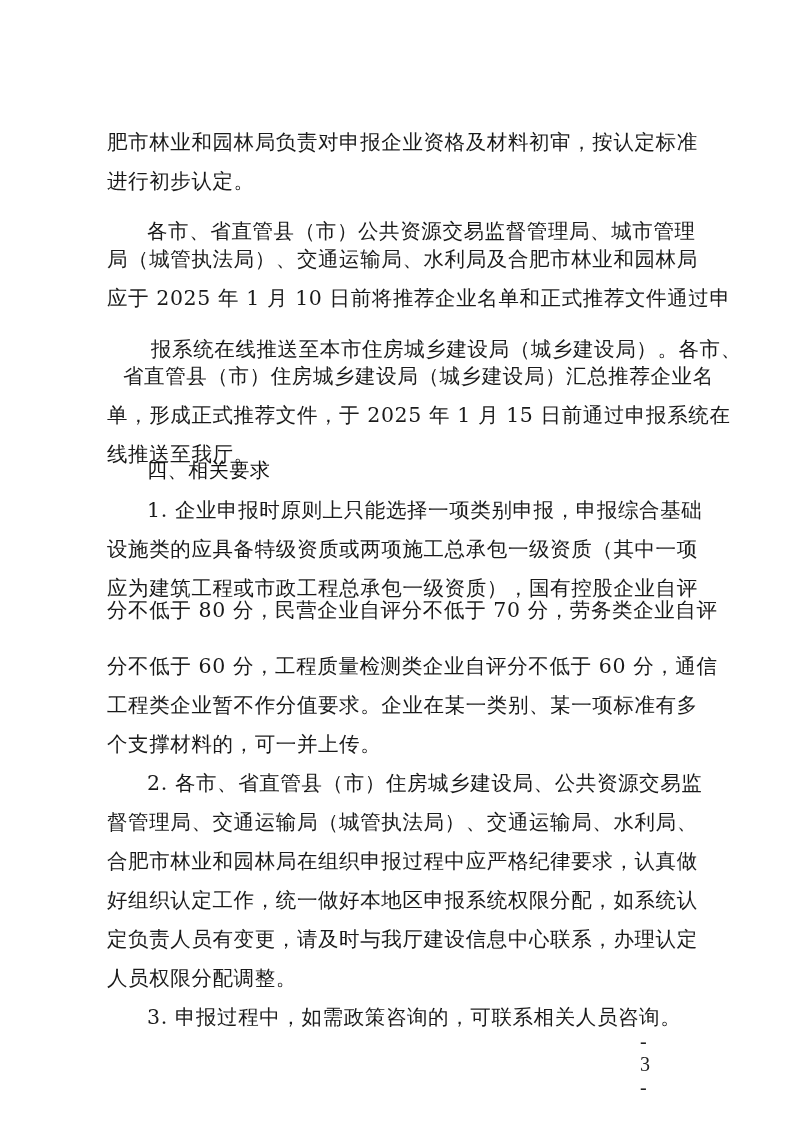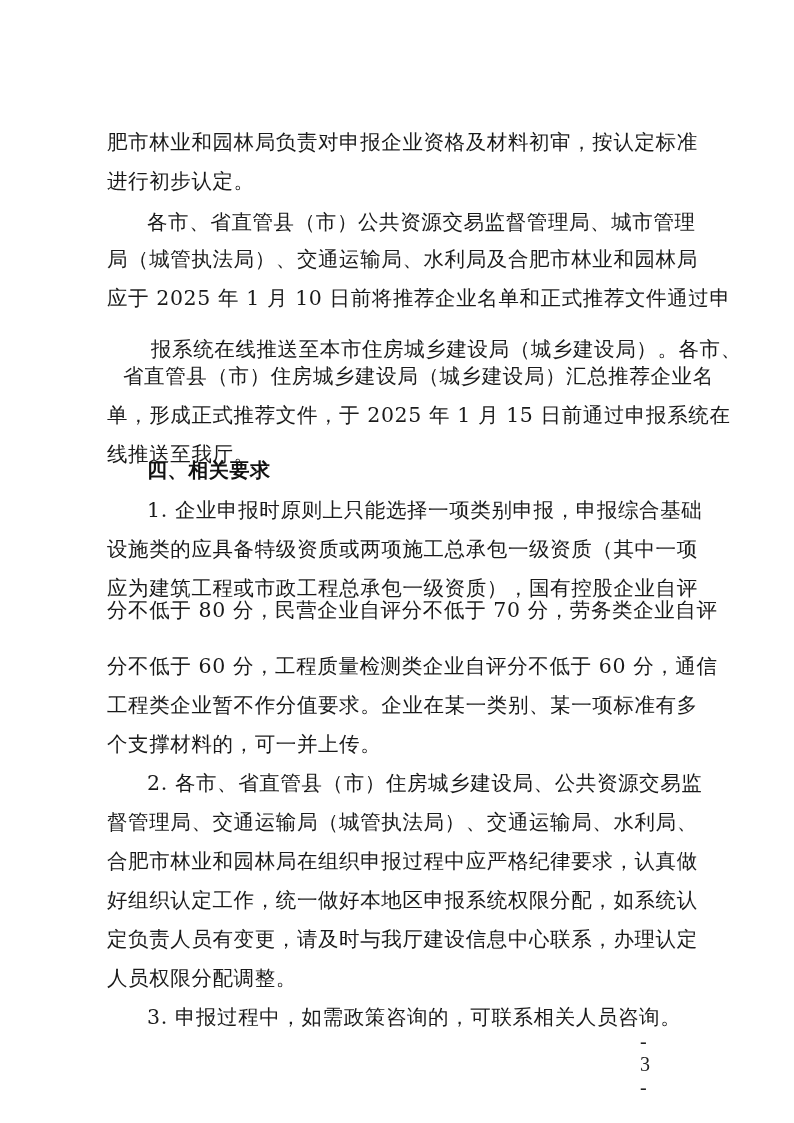--- a/index.html
+++ b/index.html
@@ -33,29 +33,29 @@
   }
 </style>
 </head>
 <body>
 
 <div class="page">
 
   <div class="line" style="top:128px;">肥市林业和园林局负责对申报企业资格及材料初审，按认定标准</div>
   <div class="line" style="top:167px;">进行初步认定。</div>
 
-  <div class="line indent" style="top:208px;">各市、省直管县（市）公共资源交易监督管理局、城市管理</div>
+  <div class="line indent" style="top:217px;">各市、省直管县（市）公共资源交易监督管理局、城市管理</div>
   <div class="line" style="top:245px;">局（城管执法局）、交通运输局、水利局及合肥市林业和园林局</div>
   <div class="line" style="top:284px;">应于 2025 年 1 月 10 日前将推荐企业名单和正式推荐文件通过申</div>
   <div class="line" style="top:335px;margin-left:44px;">报系统在线推送至本市住房城乡建设局（城乡建设局）。各市、</div>
   <div class="line" style="top:362px;margin-left:16px;">省直管县（市）住房城乡建设局（城乡建设局）汇总推荐企业名</div>
   <div class="line" style="top:401px;">单，形成正式推荐文件，于 2025 年 1 月 15 日前通过申报系统在</div>
   <div class="line" style="top:440px;">线推送至我厅。</div>
 
-  <div class="line indent heading" style="top:456px;font-weight:bold;">四、相关要求</div>
+  <div class="line indent heading" style="top:456px;">四、相关要求</div>
 
   <div class="line indent" style="top:496px;">1. 企业申报时原则上只能选择一项类别申报，申报综合基础</div>
   <div class="line" style="top:535px;">设施类的应具备特级资质或两项施工总承包一级资质（其中一项</div>
   <div class="line" style="top:574px;">应为建筑工程或市政工程总承包一级资质），国有控股企业自评</div>
   <div class="line" style="top:596px;">分不低于 80 分，民营企业自评分不低于 70 分，劳务类企业自评</div>
   <div class="line" style="top:652px;text-align:center;">分不低于 60 分，工程质量检测类企业自评分不低于 60 分，通信</div>
   <div class="line" style="top:691px;">工程类企业暂不作分值要求。企业在某一类别、某一项标准有多</div>
   <div class="line" style="top:730px;">个支撑材料的，可一并上传。</div>
 
   <div class="line indent" style="top:769px;">2. 各市、省直管县（市）住房城乡建设局、公共资源交易监</div>

